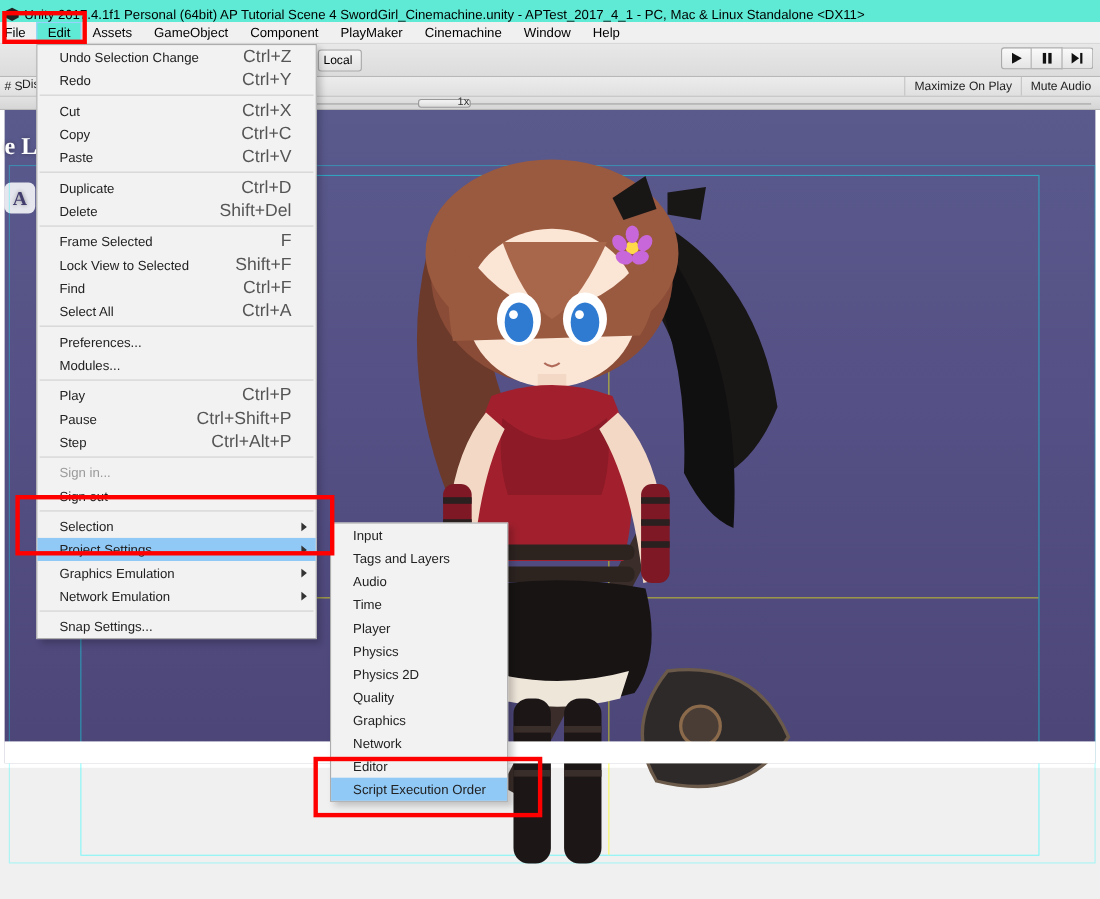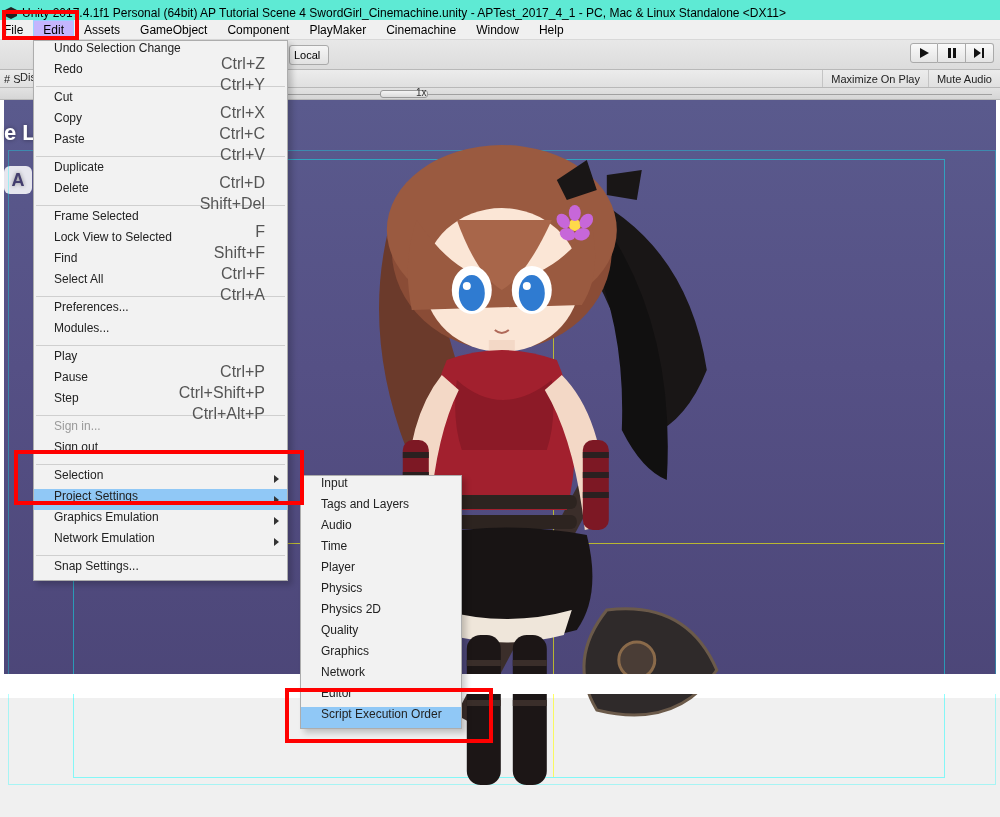--- a/index.html
+++ b/index.html
@@ -31,21 +31,21 @@
     border-bottom: 1px solid #d8d8d8;
     font-size: 12px;
   }
   .menubar .mitem {
     padding: 2px 10px 2px 10px;
     display: flex;
     align-items: center;
     cursor: default;
   }
   .menubar .mitem.open {
-    background: #c4b5fd;
+    background: #5eead4;
     border: 1px solid #99d1ff;
     padding: 1px 9px 1px 9px;
   }
 
   .toolbar {
     height: 30px;
     background: linear-gradient(#e8e8e8,#dcdcdc);
     border-bottom: 1px solid #b8b8b8;
     display: flex;
     align-items: center;
@@ -109,20 +109,21 @@
   .zlabel { position: absolute; top: -1px; font-size: 10px; color: #333; }
 
   
   .scene {
     position: relative;
     height: 598px;
     background: linear-gradient(180deg, #5a5a8d 0%, #555085 45%, #4c4678 100%);
     border-left: 4px solid #fff;
     border-right: 4px solid #fff;
     border-bottom: 4px solid #fff;
+    font-family: Liberation Serif, serif;
   }
   .scene-bottom-white {
     position: absolute; left:0; right:0; bottom:0; height:20px; background:#fff;
   }
   
   .guide-outer {
     position: absolute;
     left: 4px; right: 0;
     top: 50px;
     height: 635px;
@@ -176,26 +177,25 @@
     background: #f2f2f2;
     border: 1px solid #adadad;
     box-shadow: 4px 4px 6px rgba(0,0,0,.2);
     font-size: 12px;
     color: #222;
   }
   .dd1 { left: 33px; top: 40px; width: 255px; }
   .dd2 { left: 300px; top: 475px; width: 162px; }
 
   .drow {
-    display: flex; align-items: flex-start;
+    display: flex; align-items: center;
     height: 21px;
     padding: 0 22px 0 20px;
     position: relative;
     white-space: nowrap;
-    flex-direction: column;
   }
   .drow.sel { background: #90c8f6; }
   .drow .sc { margin-left: auto; color: #555; font-size: 16px; }
   .drow.dis { color: #9a9a9a; }
   .drow .arr {
     position: absolute; right: 8px; top: 50%; transform: translateY(-50%);
     width:0;height:0;border-top:4px solid transparent;border-bottom:4px solid transparent;border-left:5px solid #333;
   }
   .dsep { height:1px; margin: 3px 2px; background:#cfcfcf; }
 

